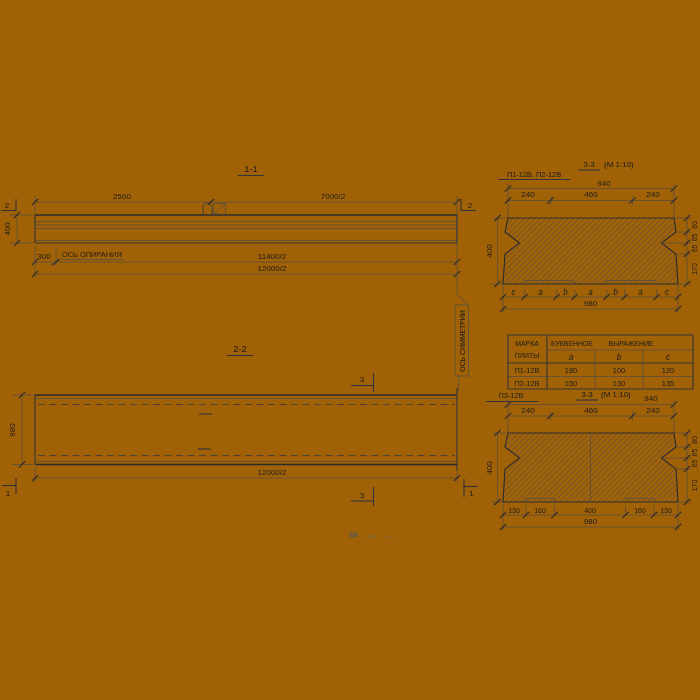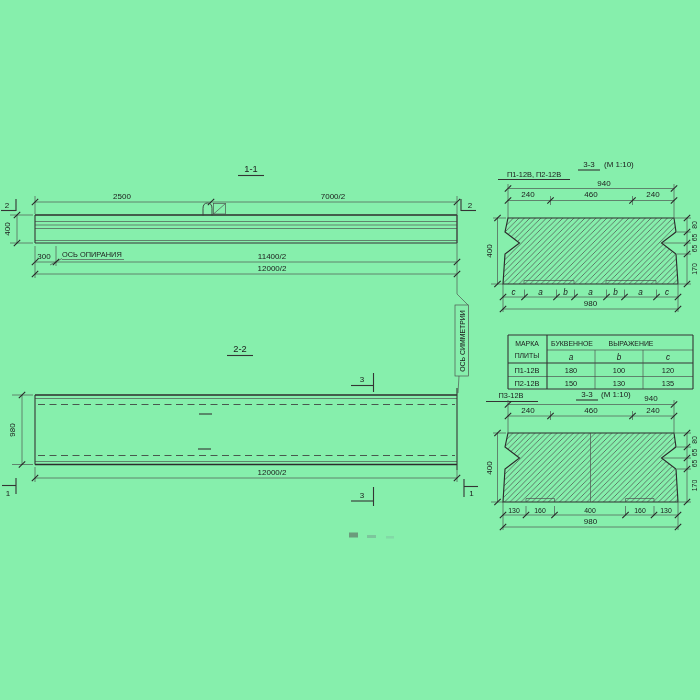--- a/index.html
+++ b/index.html
@@ -1,16 +1,16 @@
 <!DOCTYPE html>
 <html><head>
 <meta charset="utf-8">
 <style>
   html,body{margin:0;padding:0;background:#ffffff;}
-  .page{width:700px;height:700px;background:#86efac;position:relative;overflow:hidden;}
+  .page{width:700px;height:700px;background:#a16207;position:relative;overflow:hidden;}
   svg{font-family:"Liberation Sans", sans-serif;}
   .ln{stroke:#3a3a3a;stroke-width:.9;fill:none;stroke-linecap:square;}
   .thin{stroke:#4a4a4a;stroke-width:.65;fill:none;}
   .med{stroke:#343434;stroke-width:1.1;fill:none;}
   .thk{stroke:#2c2c2c;stroke-width:1.7;fill:none;}
   .dash{stroke:#3d3d3d;stroke-width:.85;fill:none;stroke-dasharray:7 4.5;}
   .tk{stroke:#262626;stroke-width:1.05;fill:none;}
   .shape{fill:url(#hatch);stroke:#2c2c2c;stroke-width:1.15;}
   text{fill:#1b1b1b;font-size:8px;}
   .t7{font-size:6.9px;}.t75{font-size:7.4px;}.t9{font-size:9.3px;}

